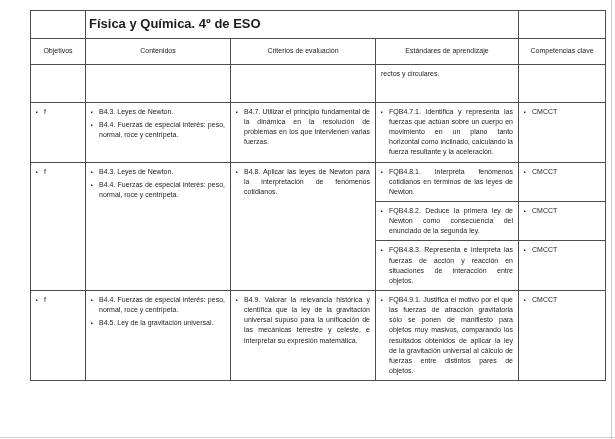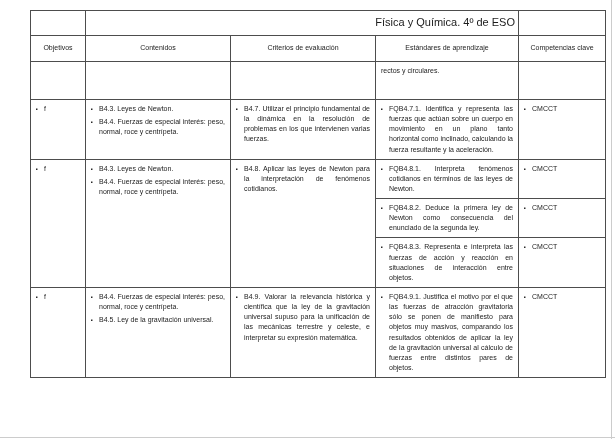--- a/index.html
+++ b/index.html
@@ -19,22 +19,22 @@
   }
   td {
     border: 1px solid #4d4d4d;
     vertical-align: top;
     padding: 4px 5px;
     font-size: 7px;
     line-height: 1.45;
     background: #fff;
   }
   td.title-cell {
-    text-align: right; vertical-align: middle;
-    font-weight: normal; font-size: 11px;
+    text-align: left; vertical-align: middle;
+    font-weight: bold; font-size: 13px;
     padding: 4px 3px; height: 18px;
   }
   td.head {
     text-align: center; vertical-align: middle;
     font-size: 7px; height: 26px; padding: 3px;
   }
   tr.cont-row td { height: 38px; }
 
   .li { display: flex; margin-bottom: 3px; }
   .li:last-child { margin-bottom: 0; }

